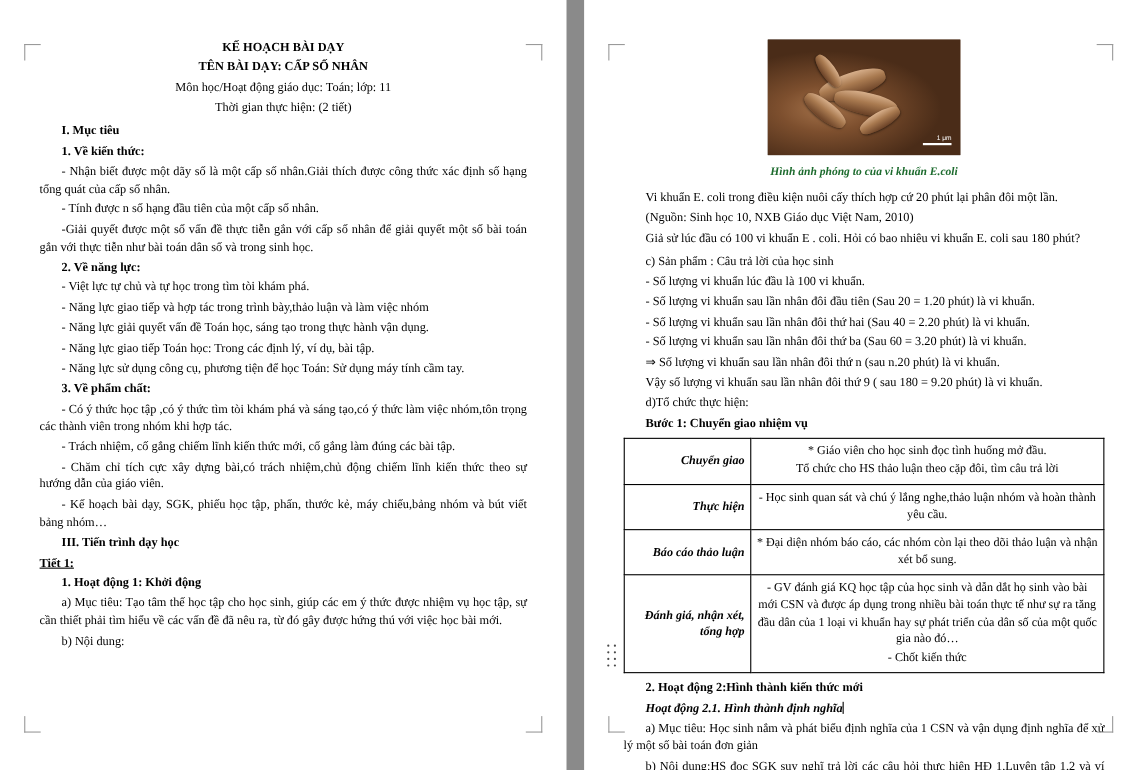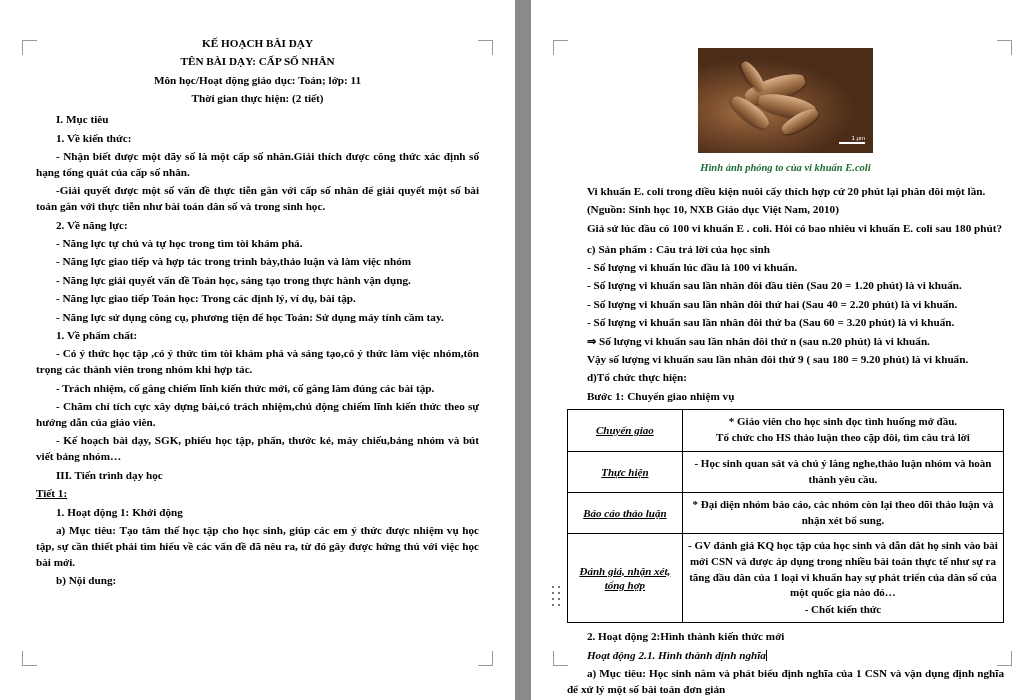--- a/index.html
+++ b/index.html
@@ -30,40 +30,39 @@
   .page-left {
     width: 520px;
     padding: 36px 36px 0 36px;
   }
   .gutter {
     width: 16px;
     background: #8a8a8a;
   }
   .page-right {
     width: 508px;
-    padding: 48px 30px 0 36px;
+    padding: 36px 30px 0 36px;
   }
   
   .crop {
     position: absolute;
     width: 14px;
     height: 14px;
   }
   .crop.tl { border-left: 1px solid #9a9a9a; border-top: 1px solid #9a9a9a; left: 22px; top: 40px; }
   .crop.tr { border-right: 1px solid #9a9a9a; border-top: 1px solid #9a9a9a; right: 22px; top: 40px; }
   .crop.bl { border-left: 1px solid #9a9a9a; border-bottom: 1px solid #9a9a9a; left: 22px; bottom: 34px; }
   .crop.br { border-right: 1px solid #9a9a9a; border-bottom: 1px solid #9a9a9a; right: 22px; bottom: 34px; }
 
   p {
     margin: 0 0 2.5px 0;
     font-size: 11.2px;
     line-height: 1.42;
     color: #000;
     text-align: justify;
-    font-weight: bold;
   }
   .center { text-align: center; }
   .bold { font-weight: bold; }
   .bi { font-weight: bold; font-style: italic; }
   .u { text-decoration: underline; }
   .indent { text-indent: 20px; }
   .sp { margin-bottom: 5px; }
 
   
   .figure-wrap {
@@ -125,24 +124,23 @@
   }
   table.task-table td {
     border: 1px solid #000;
     padding: 4px 5px;
     font-size: 11px;
     line-height: 1.35;
     vertical-align: middle;
   }
   table.task-table td.label {
     width: 104px;
-    text-align: center;
+    text-align: right;
     font-weight: bold;
     font-style: italic;
-    text-decoration: underline;
   }
   table.task-table td p { margin: 0 0 1px 0; font-size: 11px; text-align: center; }
 
   
   .drag-dots {
     position: absolute;
     left: 552px;
     top: 586px;
     width: 9px;
     height: 22px;
@@ -178,30 +176,31 @@
     <div class="crop br"></div>
 
     <p class="center bold">KẾ HOẠCH BÀI DẠY</p>
     <p class="center bold">TÊN BÀI DẠY: CẤP SỐ NHÂN</p>
     <p class="center">Môn học/Hoạt động giáo dục: Toán; lớp: 11</p>
     <p class="center sp">Thời gian thực hiện: (2 tiết)</p>
 
     <p class="bold indent">I. Mục tiêu</p>
     <p class="bold indent">1. Về kiến thức:</p>
     <p class="indent">- Nhận biết được một dãy số là một cấp số nhân.Giải thích được công thức xác định số hạng tổng quát của cấp số nhân.</p>
+    <p class="indent">- Tính được n số hạng đầu tiên của một cấp số nhân.</p>
     <p class="indent">-Giải quyết được một số vấn đề thực tiễn gắn với cấp số nhân để giải quyết một số bài toán gắn với thực tiễn như bài toán dân số và trong sinh học.</p>
 
     <p class="bold indent">2. Về năng lực:</p>
-    <p class="indent">- Năng lực tự chủ và tự học trong tìm tòi khám phá.</p>
+    <p class="indent">- Việt lực tự chủ và tự học trong tìm tòi khám phá.</p>
     <p class="indent">- Năng lực giao tiếp và hợp tác trong trình bày,thảo luận và làm việc nhóm</p>
     <p class="indent">- Năng lực giải quyết vấn đề Toán học, sáng tạo trong thực hành vận dụng.</p>
     <p class="indent">- Năng lực giao tiếp Toán học: Trong các định lý, ví dụ, bài tập.</p>
     <p class="indent">- Năng lực sử dụng công cụ, phương tiện để học Toán: Sử dụng máy tính cầm tay.</p>
 
-    <p class="bold indent">1. Về phẩm chất:</p>
+    <p class="bold indent">3. Về phẩm chất:</p>
     <p class="indent">- Có ý thức học tập ,có ý thức tìm tòi khám phá và sáng tạo,có ý thức làm việc nhóm,tôn trọng các thành viên trong nhóm khi hợp tác.</p>
     <p class="indent">- Trách nhiệm, cố gắng chiếm lĩnh kiến thức mới, cố gắng làm đúng các bài tập.</p>
     <p class="indent">-  Chăm chỉ tích cực xây dựng bài,có trách nhiệm,chủ động chiếm lĩnh kiến thức theo sự hướng dẫn của giáo viên.</p>
 
     <p class="indent">- Kế hoạch bài dạy, SGK, phiếu học tập, phấn, thước kẻ, máy chiếu,bảng nhóm và bút viết bảng nhóm…</p>
 
     <p class="bold indent">III. Tiến trình dạy học</p>
     <p class="bold u">Tiết 1:</p>
     <p class="bold indent">1. Hoạt động 1: Khởi động</p>
     <p class="indent">a) Mục tiêu: Tạo tâm thế học tập cho học sinh, giúp các em ý thức được nhiệm vụ học tập, sự cần thiết phải tìm hiểu về các vấn đề đã nêu ra, từ đó gây được hứng thú với việc học bài mới.</p>

